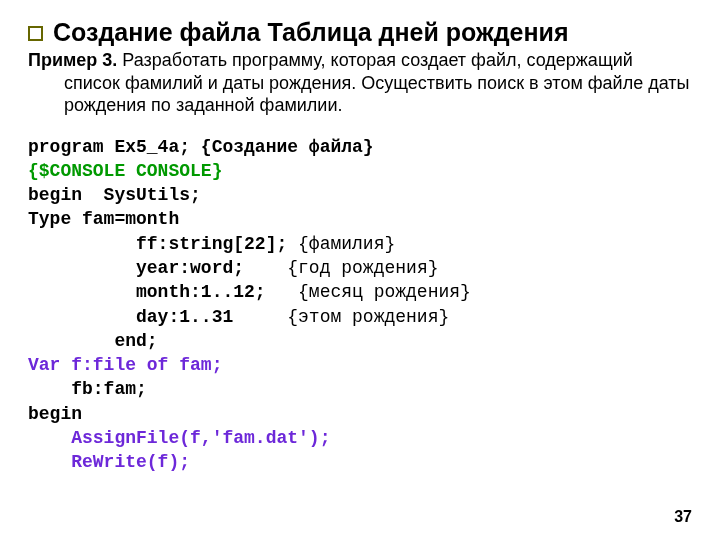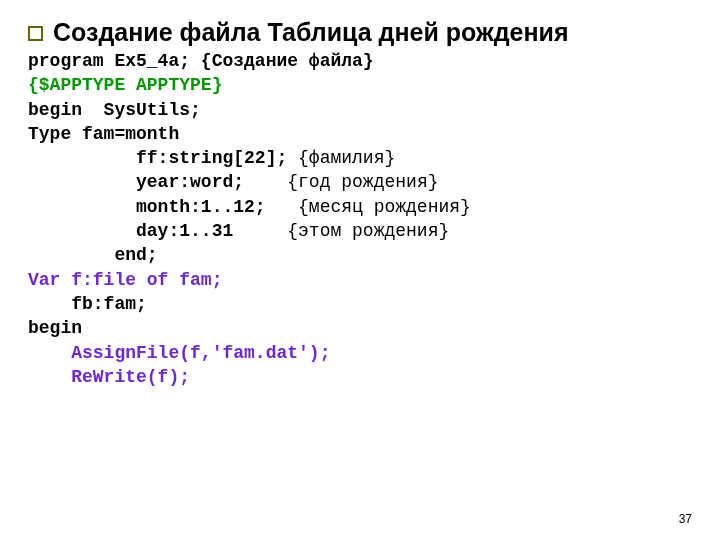--- a/index.html
+++ b/index.html
@@ -53,39 +53,40 @@
     white-space: pre;
   }
   .code .kw   { font-weight: bold; }
   .code .grn  { color: #009900; font-weight: bold; }
   .code .blu  { color: #6d28d9; font-weight: bold; }
   .code .cmt  { font-weight: normal; }
   .pagenum {
     position: absolute;
     right: 28px;
     bottom: 14px;
-    font-size: 12px;
-    font-weight: normal;
+    font-size: 16px;
+    font-weight: bold;
     color: #000;
     margin-left: 35px;
   }
 </style>
 </head>
 <body>
 
 <div class="slide">
 
   <div class="title-row">
     <span class="bullet-box"></span>
     <span class="title">Создание файла Таблица дней рождения</span>
   </div>
 
+  <div class="body"><b>Пример 3.</b><span> Разработать программу, которая создает файл, содержащий список фамилий и даты рождения. Осуществить поиск в этом файле даты рождения по заданной фамилии.</span></div>
 
   <div class="code"><span class="kw">program Ex5_4a; </span><span class="kw">{Создание файла}</span>
-<span class="grn">{$APPTYPE APPTYPE}</span>
+<span class="grn">{$CONSOLE CONSOLE}</span>
 <span class="kw">begin  SysUtils;</span>
 <span class="kw">Type fam=month</span>
 <span class="kw">          ff:string[22];</span><span class="cmt"> {фамилия}</span>
 <span class="kw">          year:word;</span><span class="cmt">    {год рождения}</span>
 <span class="kw">          month:1..12;</span><span class="cmt">   {месяц рождения}</span>
 <span class="kw">          day:1..31</span><span class="cmt">     {этом рождения}</span>
 <span class="kw">        end;</span>
 <span class="blu">Var f:file of fam;</span>
 <span class="kw">    fb:fam;</span>
 <span class="kw">begin</span>

